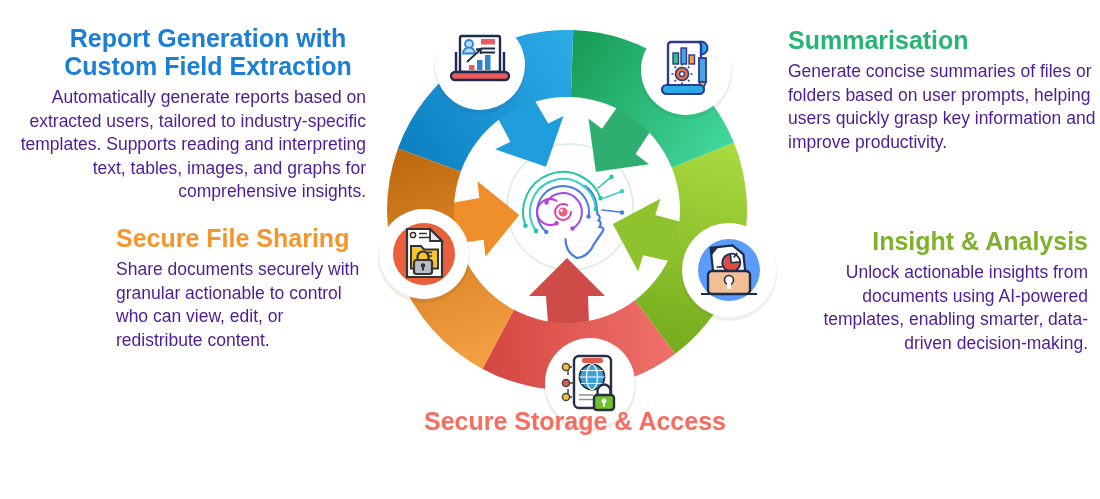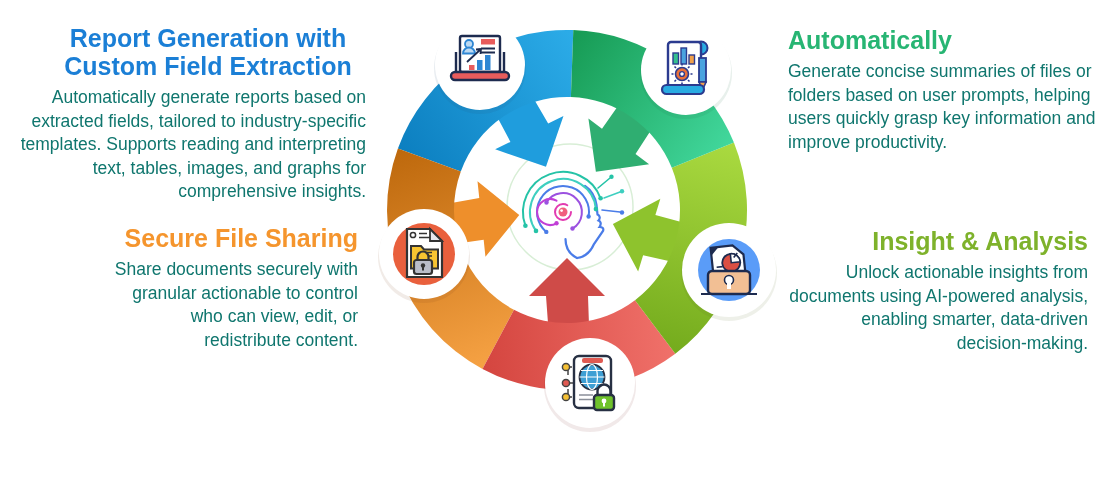--- a/index.html
+++ b/index.html
@@ -1,28 +1,28 @@
 <!DOCTYPE html>
 <html><head>
 <meta charset="utf-8">
 <style>
   html,body{margin:0;padding:0;background:#fff;}
   .canvas{position:relative;width:1100px;height:499px;background:#fff;overflow:hidden;
           font-family:"Liberation Sans",sans-serif;color:#1d1d1d;}
   .diagram-svg{position:absolute;left:0;top:0;}
   .feature{position:absolute;}
   .feature h2{margin:0 0 6px 0;font-size:25px;line-height:28px;font-weight:700;}
-  .feature p{margin:0;font-size:17.5px;line-height:23.5px;color:#0f766e;}
+  .feature p{margin:0;font-size:17.5px;line-height:23.5px;color:#4c1d95;}
   .f-report{left:20px;top:24px;width:346px;text-align:right;}
   .f-report h2{color:#1b7fd6;text-align:center;width:316px;margin-left:auto;}
   .f-summary{left:788px;top:26px;width:308px;text-align:left;}
   .f-summary h2{color:#27b573;}
   .f-insight{left:788px;top:227px;width:300px;text-align:right;}
   .f-insight h2{color:#7eb22b;}
-  .f-sharing{left:106px;top:224px;width:252px;text-align:right;}
+  .f-sharing{left:116px;top:224px;width:252px;}
   .f-sharing h2{color:#f5952d;}
   .f-storage{left:283px;top:407px;width:584px;text-align:center;}
   .f-storage h2{color:#f96c60;margin-bottom:4px;}
 </style>
 </head>
 <body>
 
 <div class="canvas">
 
   <svg class="diagram-svg" width="1100" height="499" viewBox="0 0 1100 499">
@@ -201,34 +201,35 @@
           <rect x="-9" y="4" width="18" height="14" rx="2.5" fill="#b9bdc9" stroke="#333" stroke-width="2.2"></rect>
           <circle cy="9.5" r="2.2" fill="#333"></circle>
           <path d="M0 10.5 v4" stroke="#333" stroke-width="2"></path>
         </g>
       </g>
     </g>
   </svg>
 
   <div class="feature f-report">
     <h2>Report Generation with Custom Field Extraction</h2>
-    <p>Automatically generate reports based on extracted fields, tailored to industry-specific templates. Supports reading and interpreting text, tables, images, and graphs for comprehensive insights.</p>
+    <p>Automatically generate reports based on extracted users, tailored to industry-specific templates. Supports reading and interpreting text, tables, images, and graphs for comprehensive insights.</p>
   </div>
 
   <div class="feature f-summary">
-    <h2>Automatically</h2>
+    <h2>Summarisation</h2>
     <p>Generate concise summaries of files or folders based on user prompts, helping users quickly grasp key information and improve productivity.</p>
   </div>
 
   <div class="feature f-insight">
     <h2>Insight &amp; Analysis</h2>
-    <p>Unlock actionable insights from documents using AI-powered analysis, enabling smarter, data-driven decision-making.</p>
+    <p>Unlock actionable insights from documents using AI-powered templates, enabling smarter, data-driven decision-making.</p>
   </div>
 
   <div class="feature f-sharing">
     <h2>Secure File Sharing</h2>
     <p>Share documents securely with granular actionable to control who can view, edit, or redistribute content.</p>
   </div>
 
   <div class="feature f-storage">
+    <h2>Secure Storage &amp; Access</h2>
   </div>
 
 </div>
 
 </body></html>

